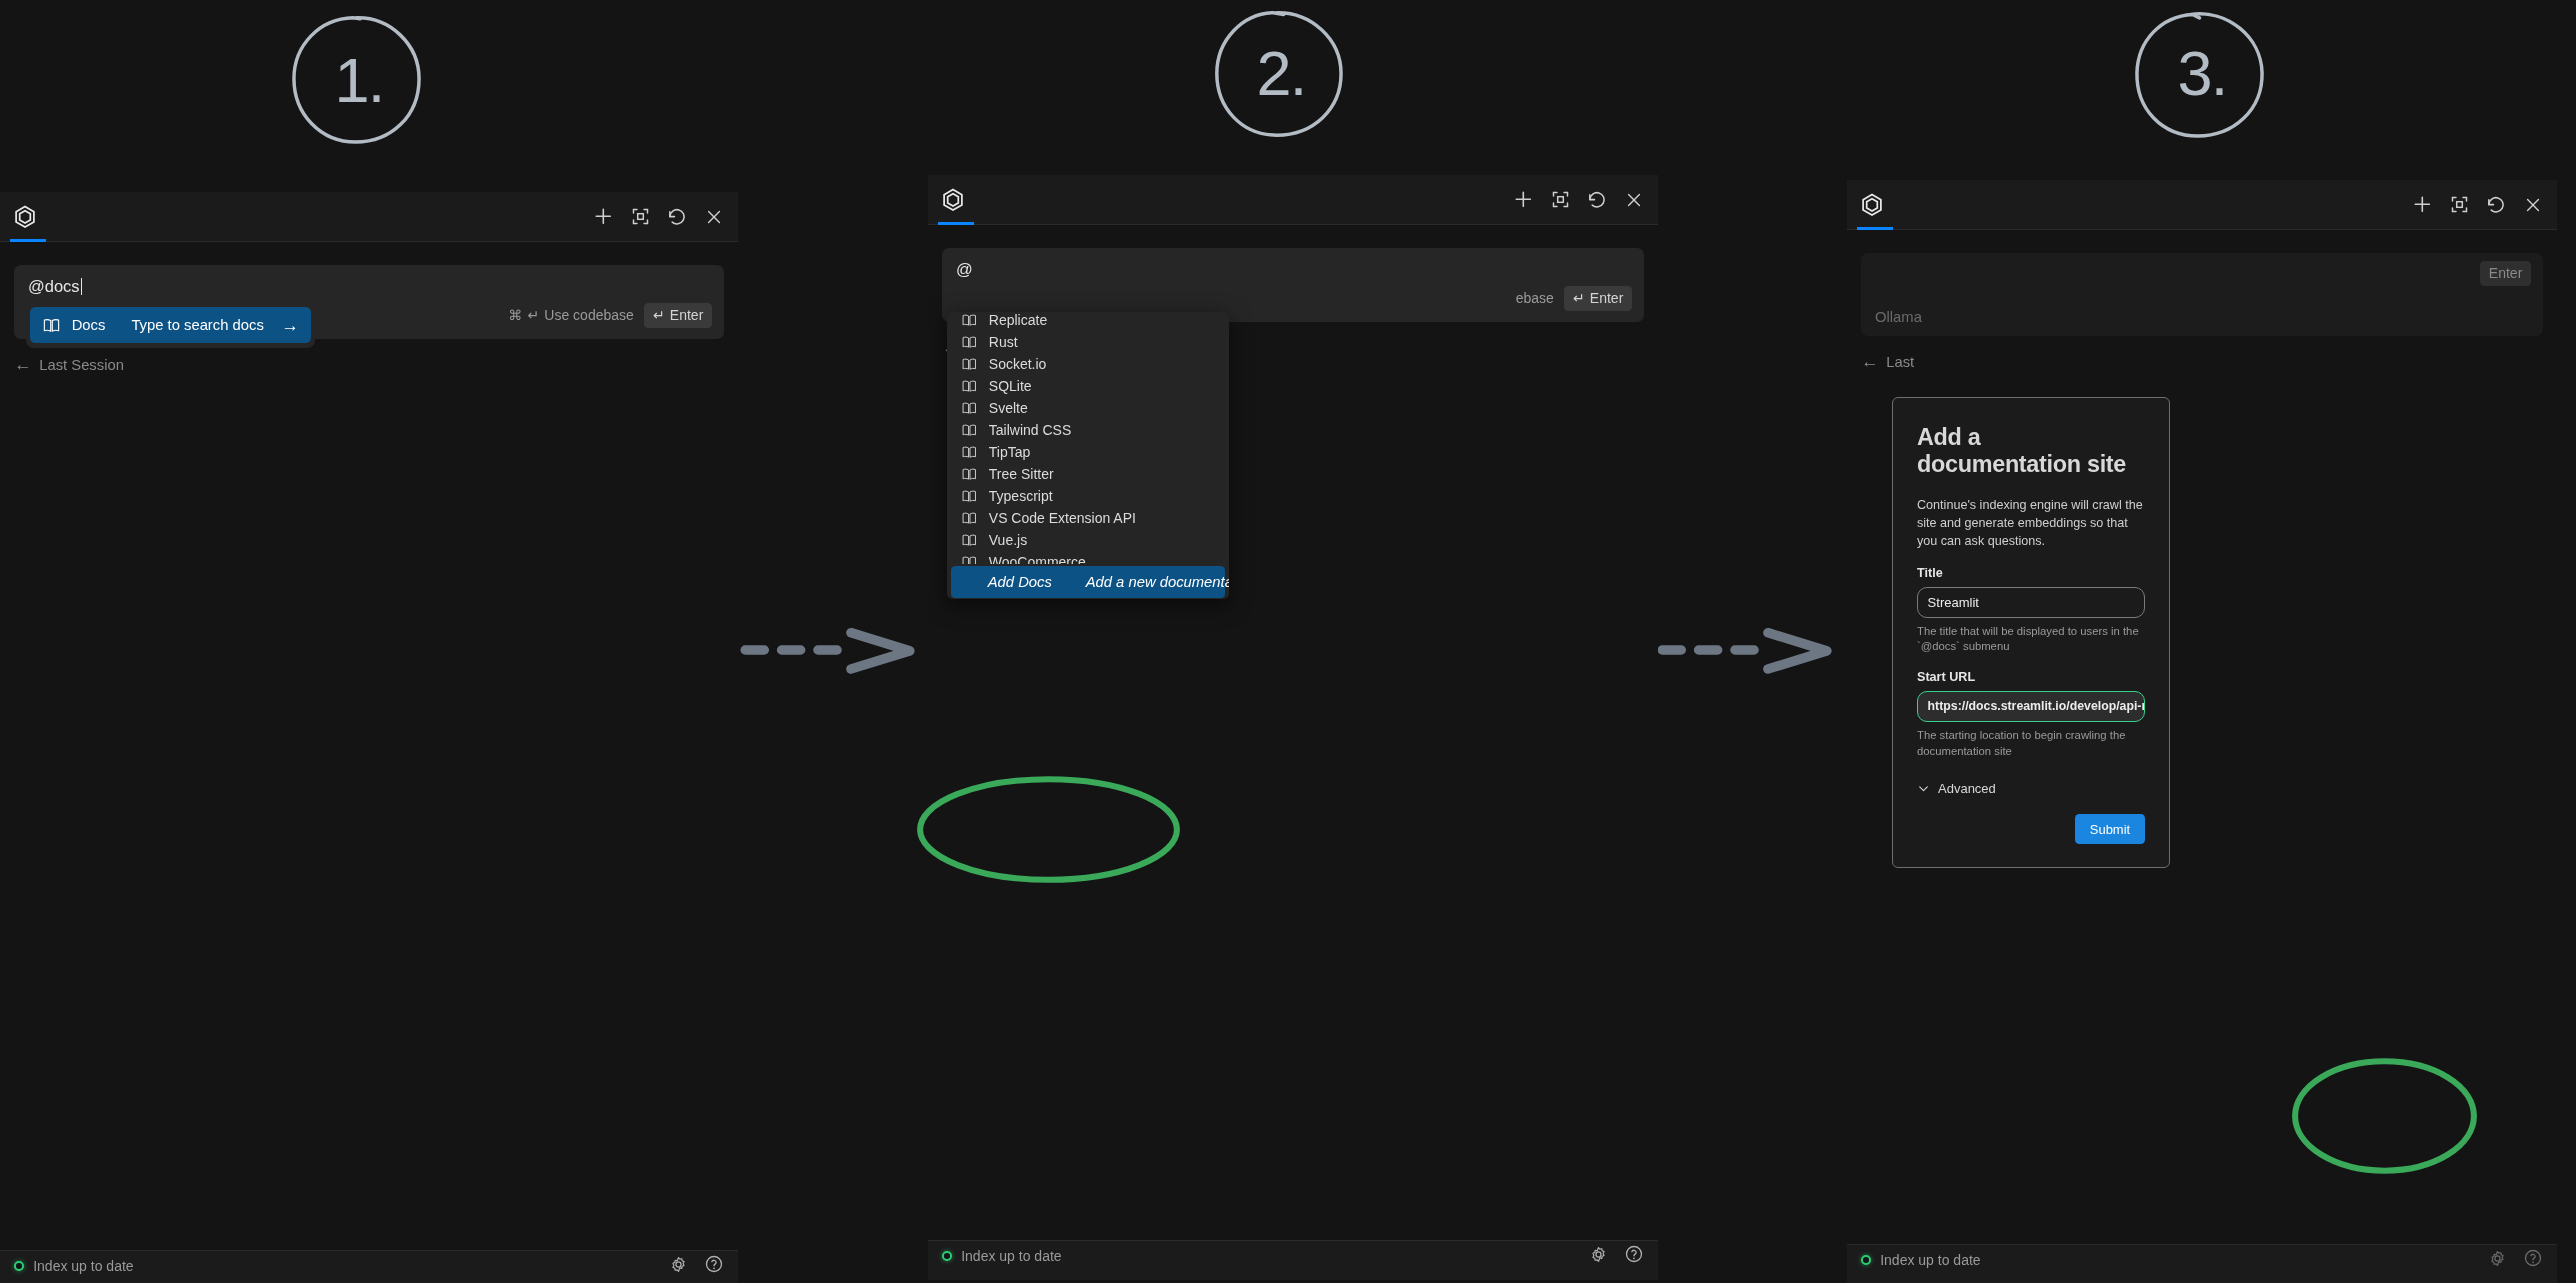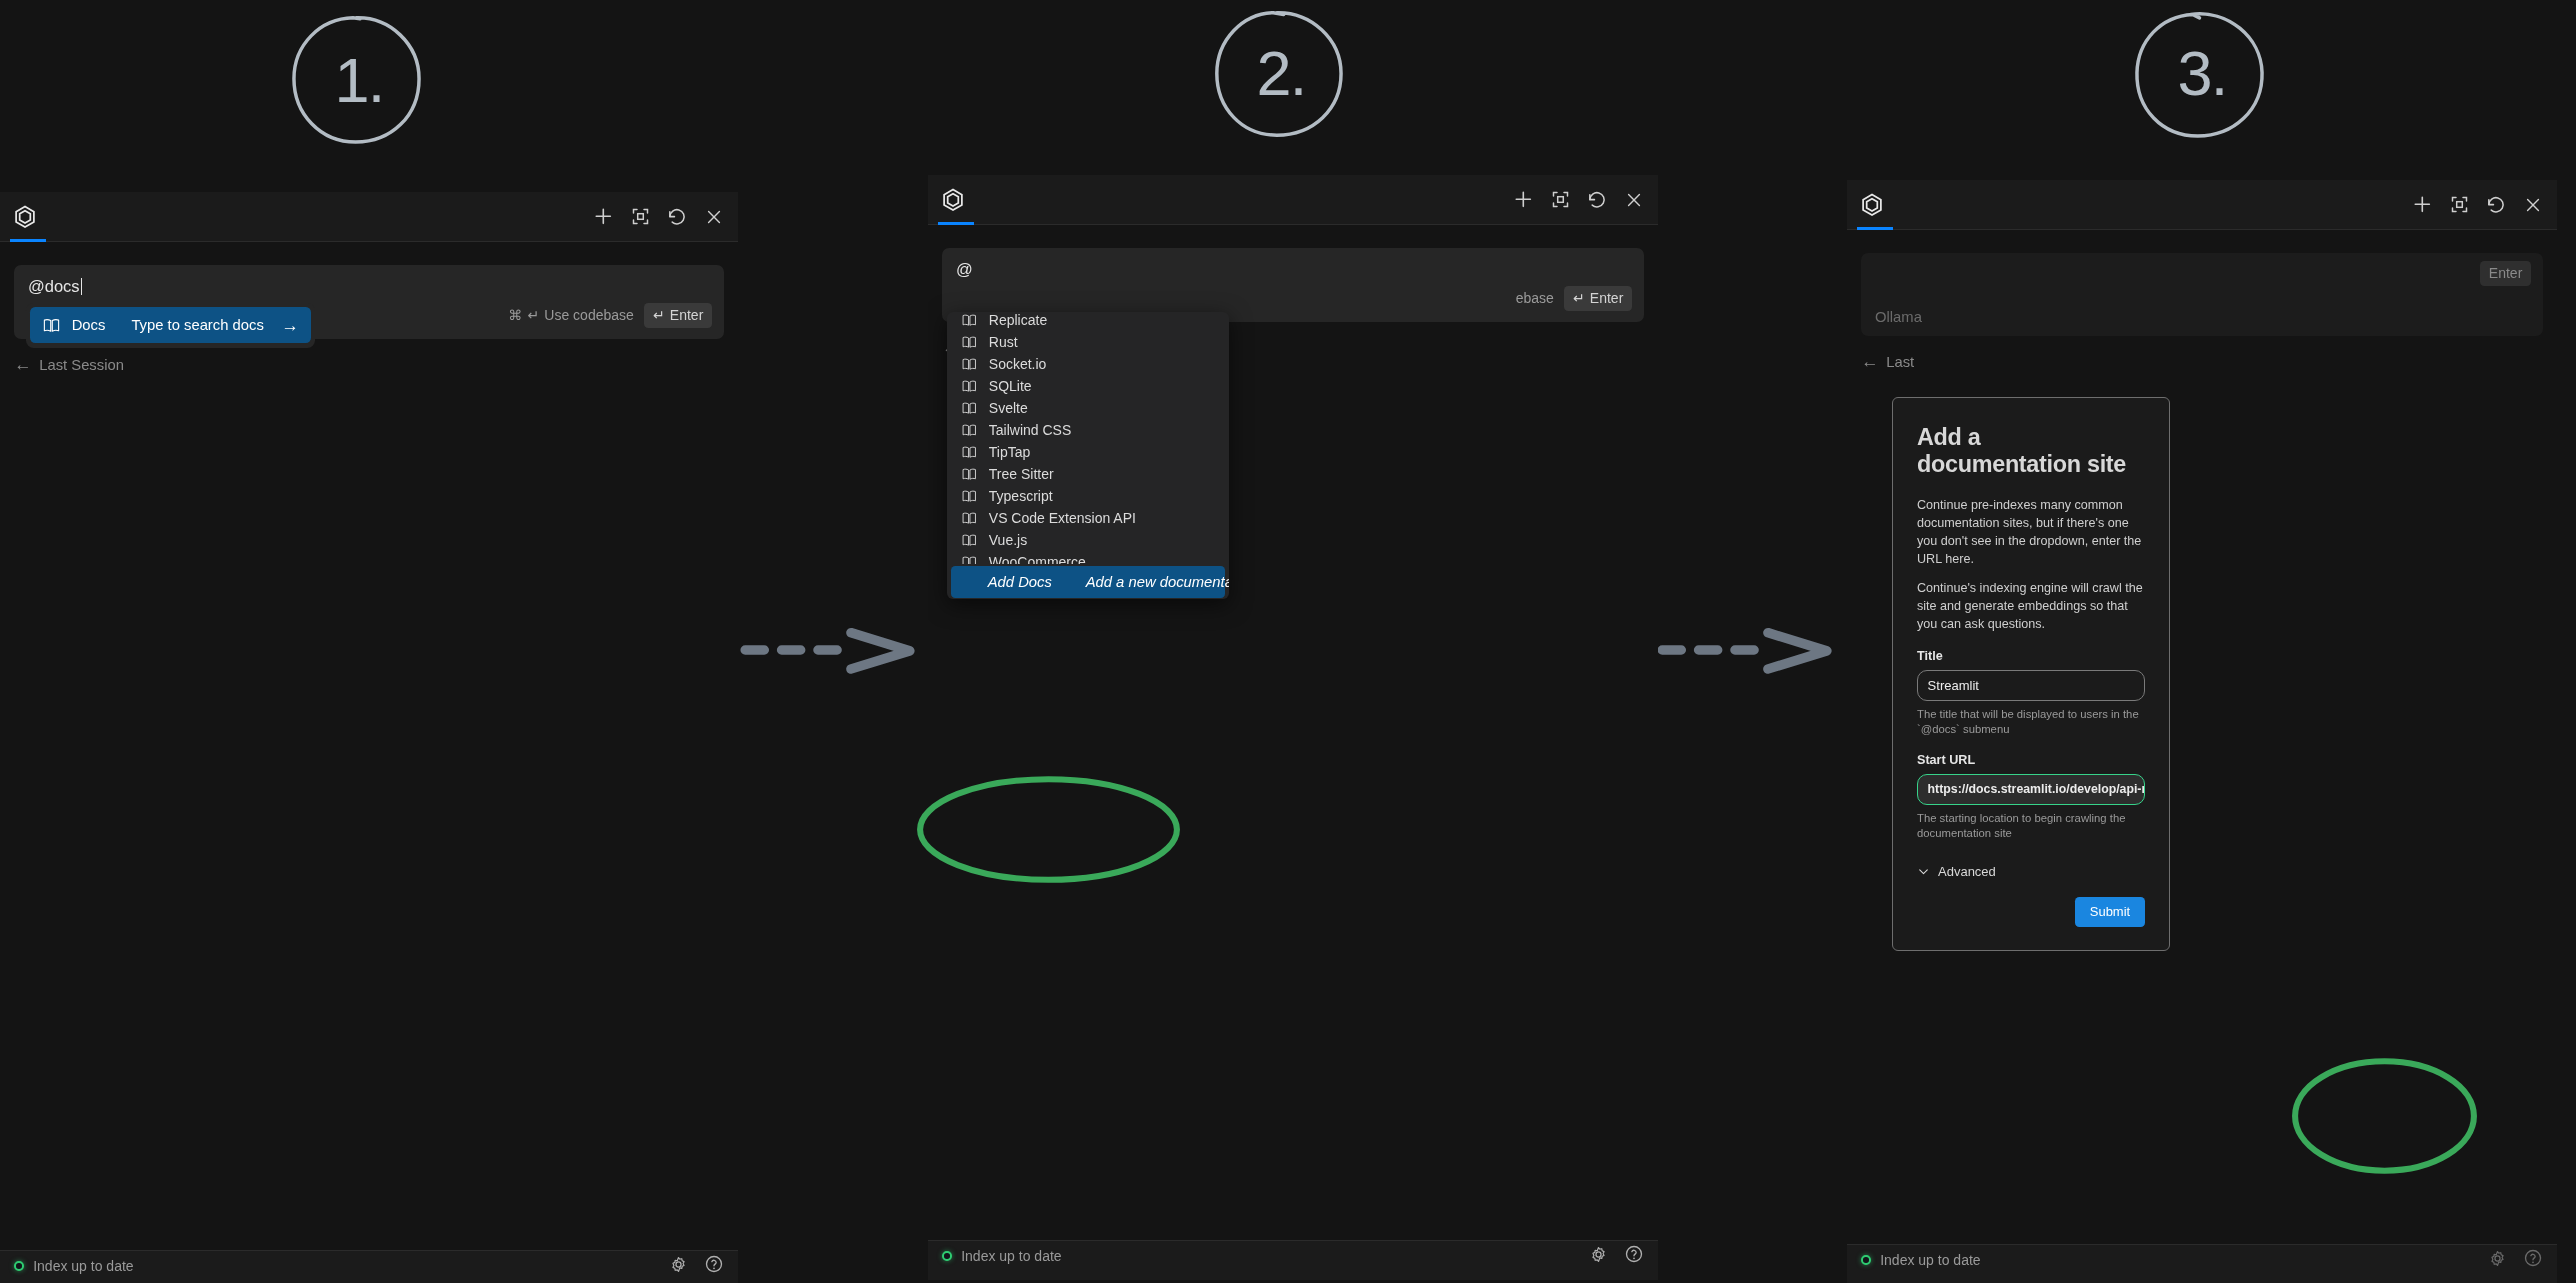--- a/index.html
+++ b/index.html
@@ -488,21 +488,20 @@
           </div>
         </div>
 
         <div class="last-session">
           <span style="font-size:17.4px;">←</span>
           <span>Last</span>
         </div>
 
         <div class="modal">
           <h1>Add a documentation site</h1>
-          <p>Continue pre-indexes many common documentation sites, but if there's one you don't see in the dropdown, enter the URL here.</p>
           <p>Continue's indexing engine will crawl the site and generate embeddings so that you can ask questions.</p>
 
           <div class="field-label">Title</div>
           <div class="txt-input"><span>Streamlit</span></div>
           <div class="field-help">The title that will be displayed to users in the `@docs` submenu</div>
 
           <div class="field-label">Start URL</div>
           <div class="txt-input focused"><span>https://docs.streamlit.io/develop/api-reference</span></div>
           <div class="field-help">The starting location to begin crawling the documentation site</div>
 

